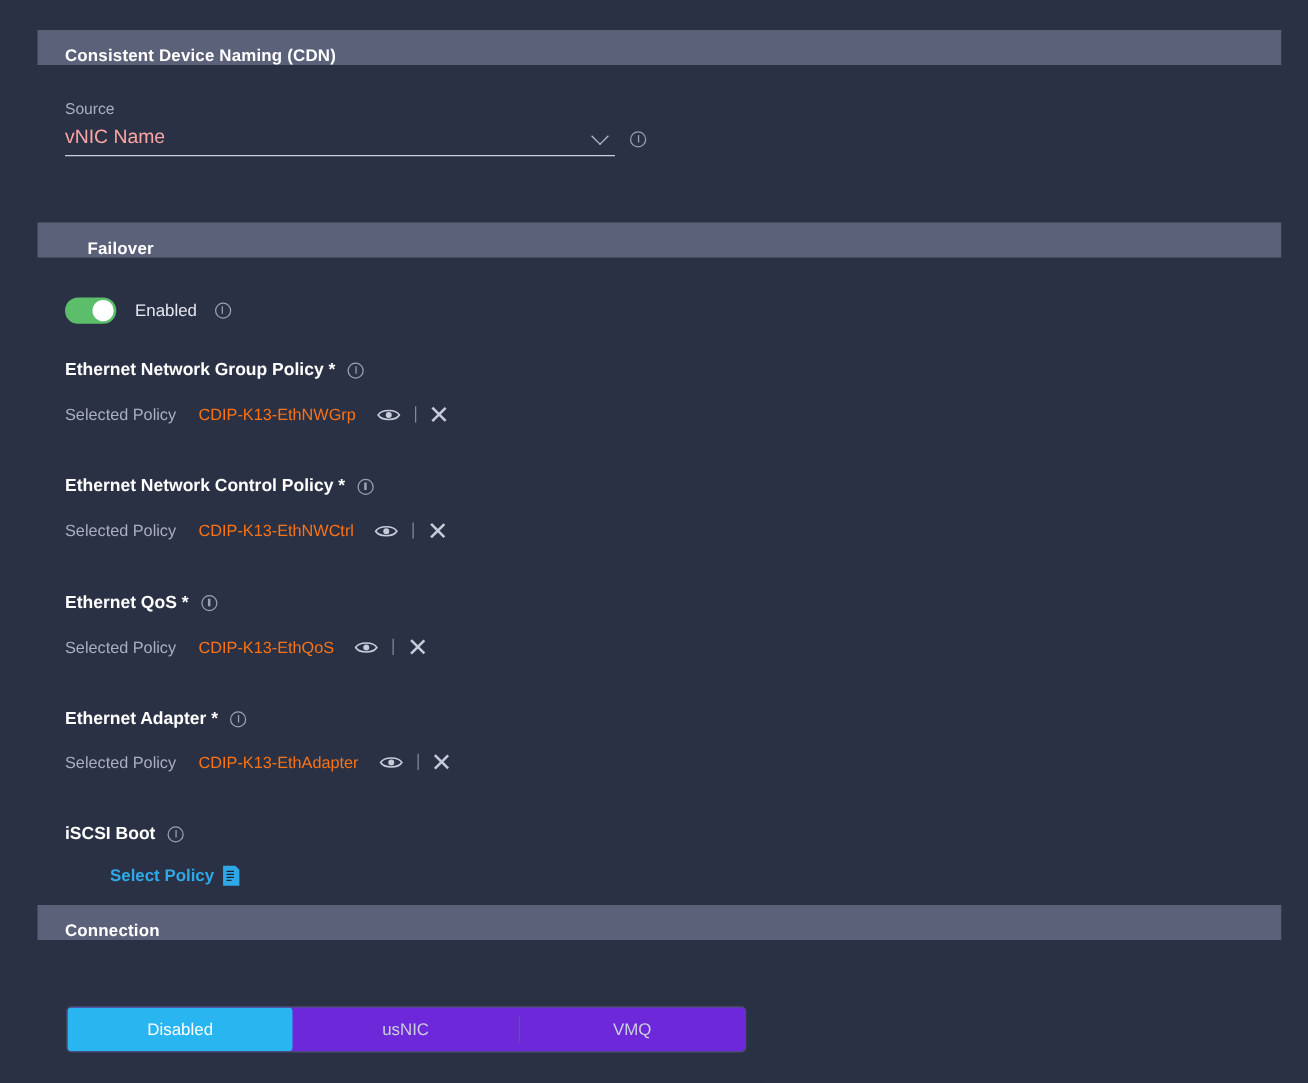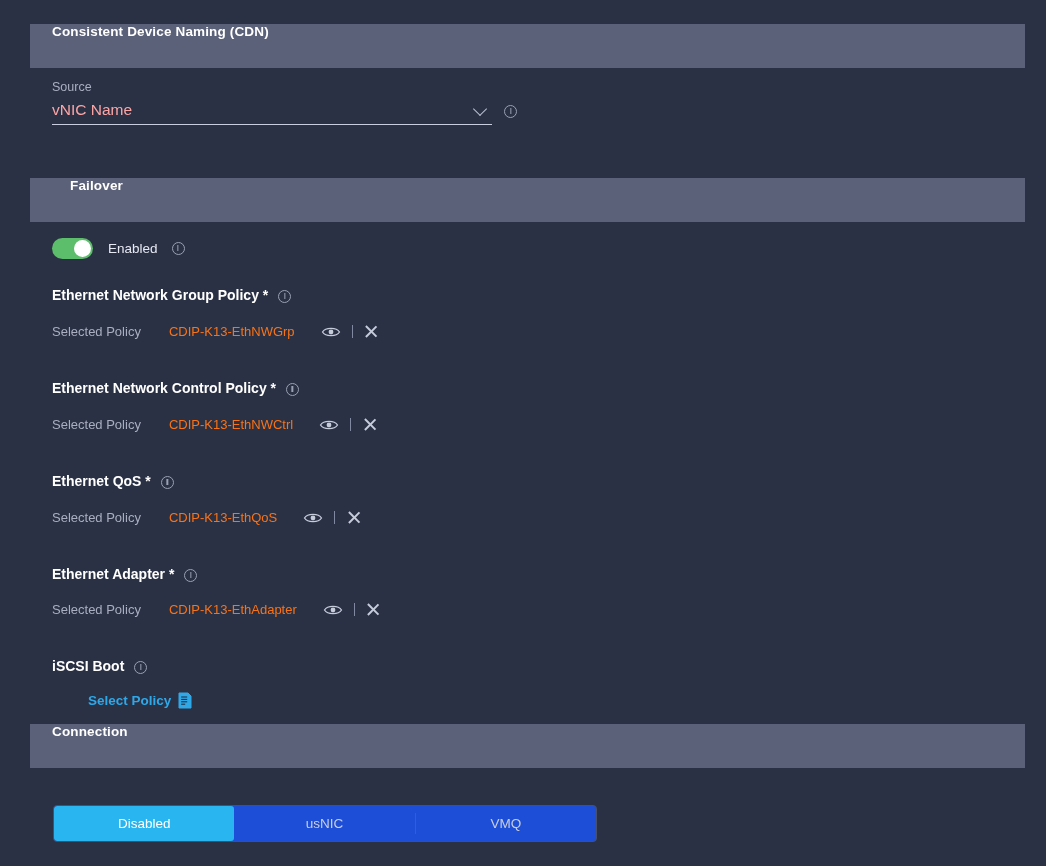--- a/index.html
+++ b/index.html
@@ -17,24 +17,24 @@
     width: 1046px;
     height: 866px;
     background: #2b3145;
   }
 
   
   .section-bar {
     position: absolute;
     left: 30px;
     width: 995px;
-    height: 44px;
+    height: 28px;
     background: #5b6179;
     display: flex;
-    align-items: flex-start;
+    align-items: flex-end;
     padding-left: 22px;
   }
   .section-bar .section-title {
     color: #ffffff;
     font-size: 13.5px;
     font-weight: bold;
     letter-spacing: .15px;
   }
 
   
@@ -120,21 +120,20 @@
     white-space: nowrap;
   }
   .policy-title .req { color: #ffffff; font-weight: bold; }
   .policy-title .info-icon { margin-left: 6px; }
 
   .policy-row {
     position: absolute;
     left: 52px;
     display: flex;
     white-space: nowrap;
-    gap: 10px;
   }
   .policy-row .sel-label {
     font-size: 13px;
     color: #a9afc0;
   }
   .policy-row .sel-value {
     font-size: 13px;
     color: #f97316;
     margin-left: 18px;
   }
@@ -189,21 +188,21 @@
   
   .segmented {
     position: absolute;
     left: 53px; top: 805px;
     width: 544px;
     height: 37px;
     border: 1px solid #49506a;
     border-radius: 4px;
     display: flex;
     overflow: hidden;
-    background: #1d4ed8;
+    background: #6d28d9;
   }
   .seg {
     flex: 1;
     display: flex;
     align-items: center;
     justify-content: center;
     font-size: 13.5px;
     color: #c9cedd;
     cursor: pointer;
     position: relative;

